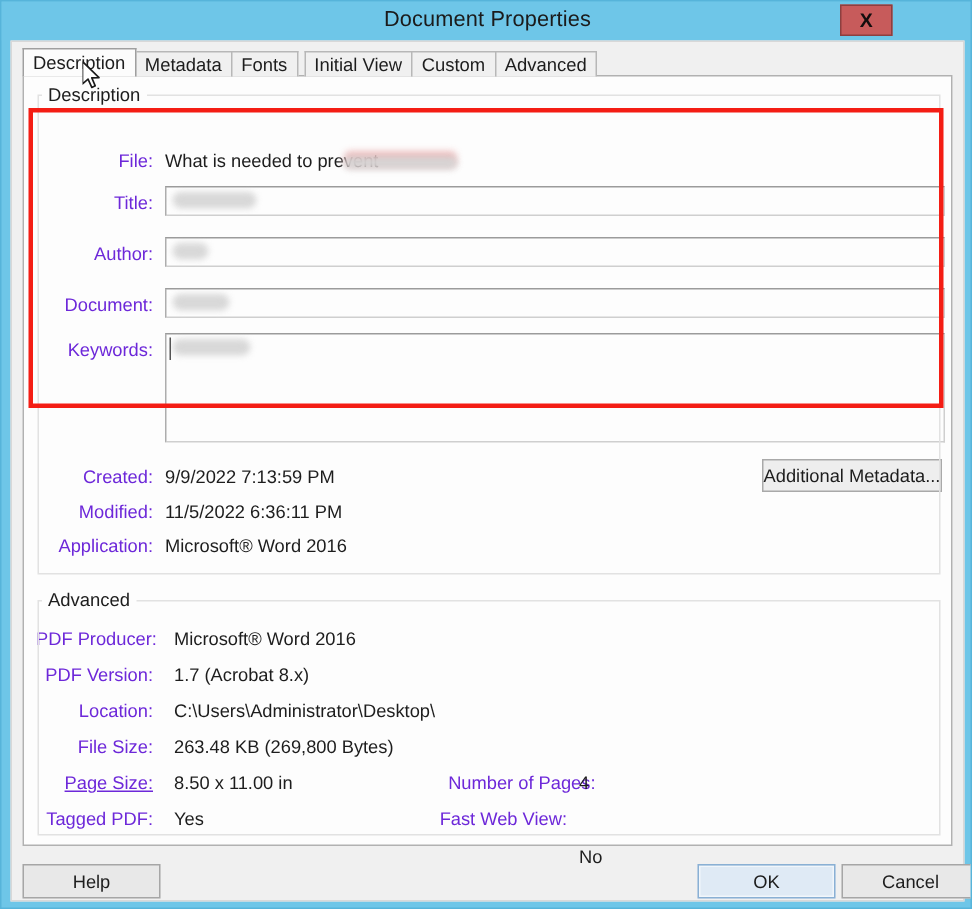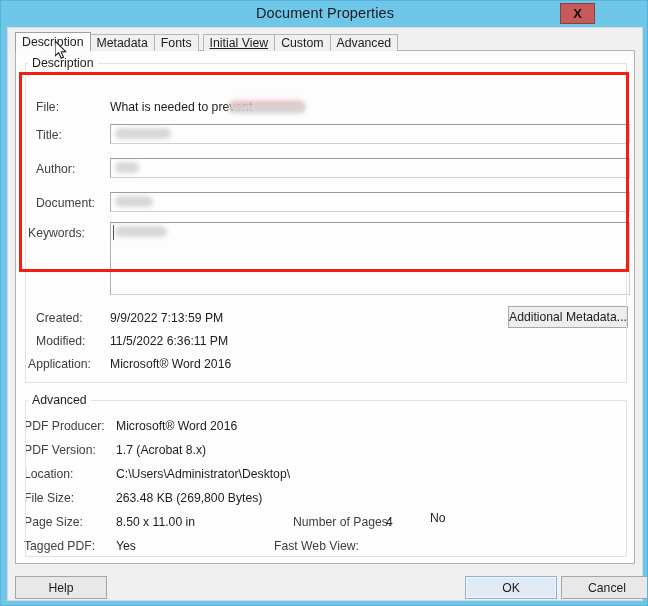--- a/index.html
+++ b/index.html
@@ -93,21 +93,21 @@
     white-space: nowrap;
   }
   .tab.active {
     background: #fcfcfc;
     height: 19px;
     line-height: 18px;
     border-color: #9f9f9f;
     position: relative;
     z-index: 5;
   }
-  .tab.gap { margin-left: 5px; text-decoration: underline; }
+  .tab.gap { margin-left: 5px; }
 
   .tabpanel {
     position: absolute;
     left: 7px; top: 22px;
     width: 620px;
     height: 514px;
     background: #fdfdfd;
     border: 1px solid #b1b1b1;
     box-sizing: border-box;
   }
@@ -125,21 +125,22 @@
     position: absolute;
     border: 1px solid #e2e2e2;
     box-sizing: border-box;
     z-index: 1;
   }
 
   
   .field-label {
     position: absolute;
     font-size: 12.2px;
-    color: #404040;
+    color: #6d28d9;
+    text-align: right;
     white-space: nowrap;
   }
   .field-value {
     position: absolute;
     font-size: 12.2px;
     color: #1d1d1d;
     white-space: nowrap;
   }
 
   .textinput {
@@ -291,29 +292,29 @@
 
       <div class="field-label" style="left:8px; top:392px; width:78px;">PDF Version:</div>
       <div class="field-value" style="left:100px; top:392px;">1.7 (Acrobat 8.x)</div>
 
       <div class="field-label" style="left:8px; top:416px; width:78px;">Location:</div>
       <div class="field-value" style="left:100px; top:416px;">C:\Users\Administrator\Desktop\</div>
 
       <div class="field-label" style="left:8px; top:440px; width:78px;">File Size:</div>
       <div class="field-value" style="left:100px; top:440px;">263.48 KB (269,800 Bytes)</div>
 
-      <div class="field-label" style="left:8px; top:464px; width:78px;">Page Size:</div>
+      <div class="field-label" style="left:8px; top:464px; width:78px;text-decoration:underline;">Page Size:</div>
       <div class="field-value" style="left:100px; top:464px;">8.50 x 11.00 in</div>
       <div class="field-label" style="left:258px; top:464px; width:104px;margin-left:19px;">Number of Pages:</div>
       <div class="field-value" style="left:370px; top:464px;">4</div>
 
       <div class="field-label" style="left:8px; top:488px; width:78px;">Tagged PDF:</div>
       <div class="field-value" style="left:100px; top:488px;">Yes</div>
       <div class="field-label" style="left:258px; top:488px; width:104px;">Fast Web View:</div>
-      <div class="field-value" style="left:370px; top:460px;margin-left:44px;">No</div>
+      <div class="field-value" style="left:370px; top:513px;">No</div>
 
     </div>
 
     <div class="btn default" style="left:457px; top:548px; width:92px; height:23px; line-height:22px;">OK</div>
     <div class="btn" style="left:7px; top:548px; width:92px; height:23px; line-height:22px;">Help</div>
     <div class="btn" style="left:553px; top:548px; width:92px; height:23px; line-height:22px;">Cancel</div>
 
   </div>
 
   <div class="highlight-box" style="left:18px; top:71px; width:610px; height:200px;"></div>

